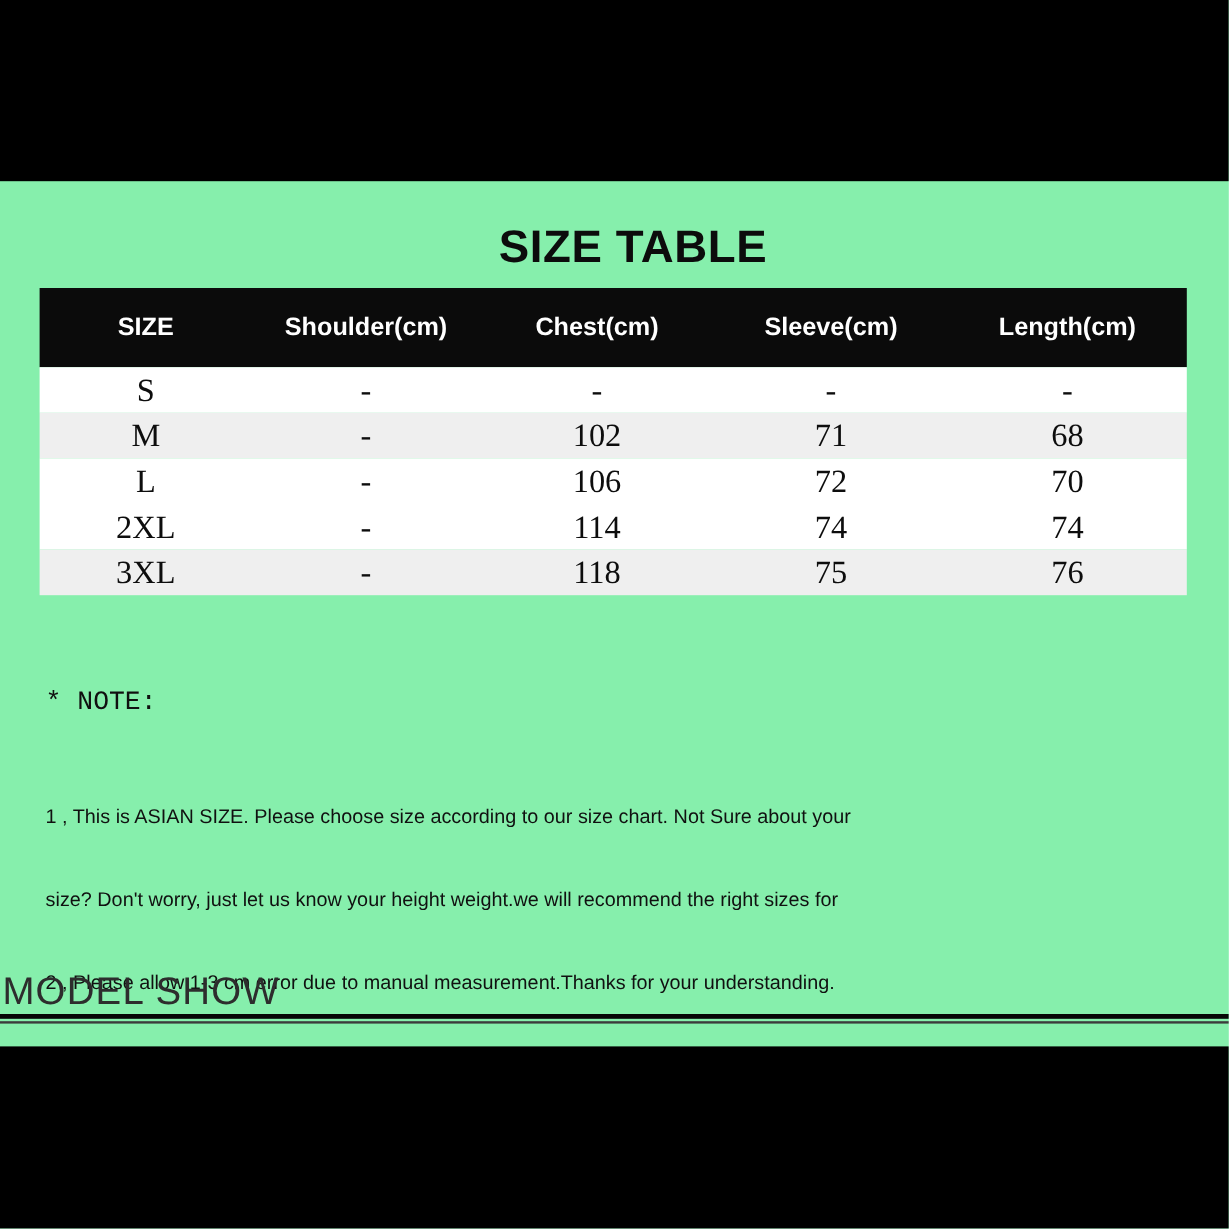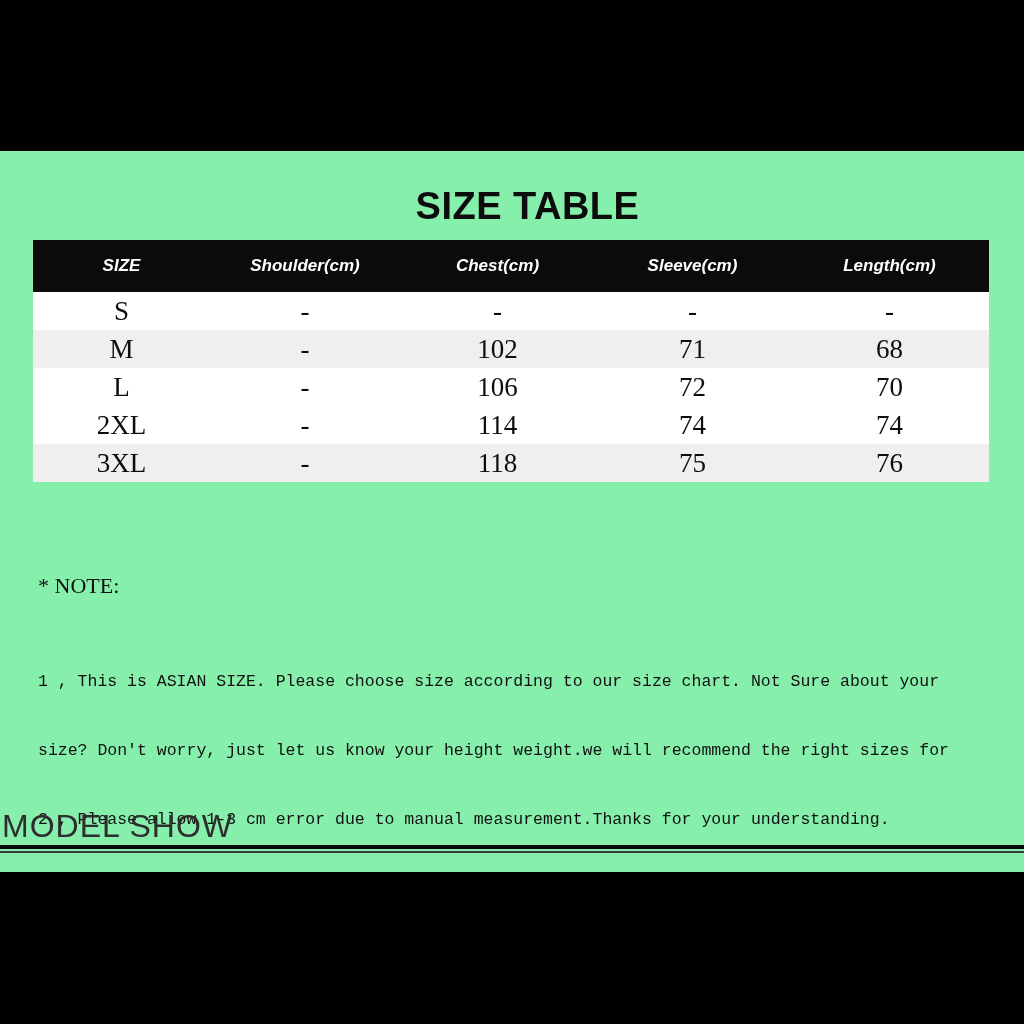--- a/index.html
+++ b/index.html
@@ -37,50 +37,49 @@
     left: 33px;
     width: 956px;
     border-collapse: collapse;
     table-layout: fixed;
     text-align: center;
   }
   table.size-table thead th {
     background: #0b0b0b;
     color: #ffffff;
     font-family: "Liberation Sans", sans-serif;
-    font-size: 17px;
+    font-size: 21px;
     font-weight: bold;
-    height: 52px;
+    height: 66px;
     padding: 0;
-    font-style: italic;
   }
   table.size-table tbody td {
     height: 38px;
     padding: 0;
     font-family: "Liberation Serif", serif;
     font-size: 27px;
     color: #0d0d0d;
     background: #ffffff;
   }
   table.size-table tbody tr.alt td { background: #efefef; }
 
   .note-heading {
     position: absolute;
     left: 38px;
     top: 572px;
-    font-family: Liberation Serif, serif;
+    font-family: Liberation Mono, monospace;
     font-size: 22px;
     line-height: 28px;
     color: #101010;
   }
   .note-body {
     position: absolute;
     left: 38px;
     top: 624px;
-    font-family: Liberation Mono, monospace;
+    font-family: Liberation Sans, sans-serif;
     font-size: 16.5px;
     line-height: 23px;
     color: #101010;
     white-space: pre;
   }
 
   .model-show {
     position: absolute;
     left: 2px;
     top: 808px;

